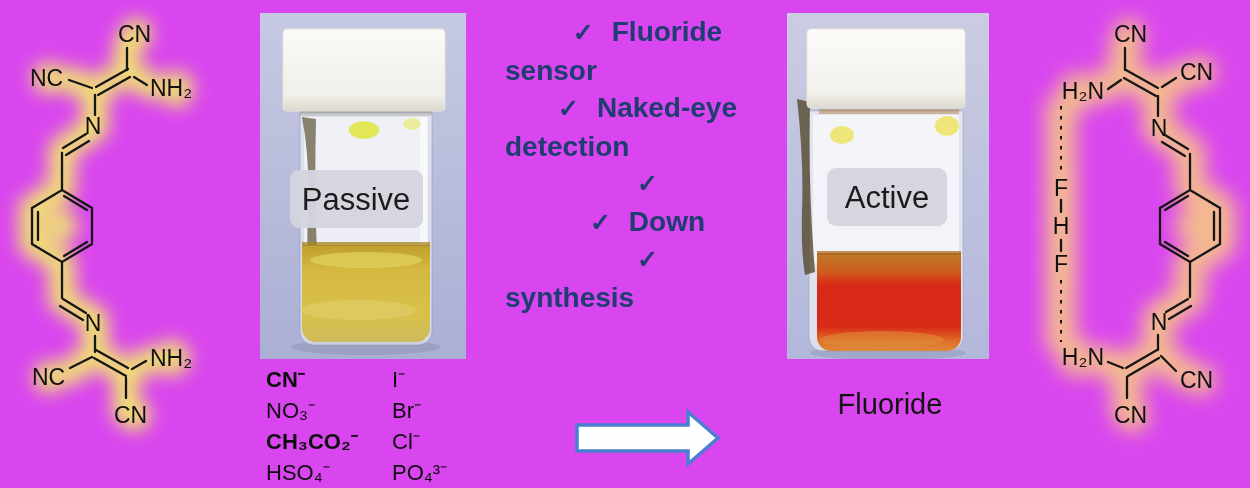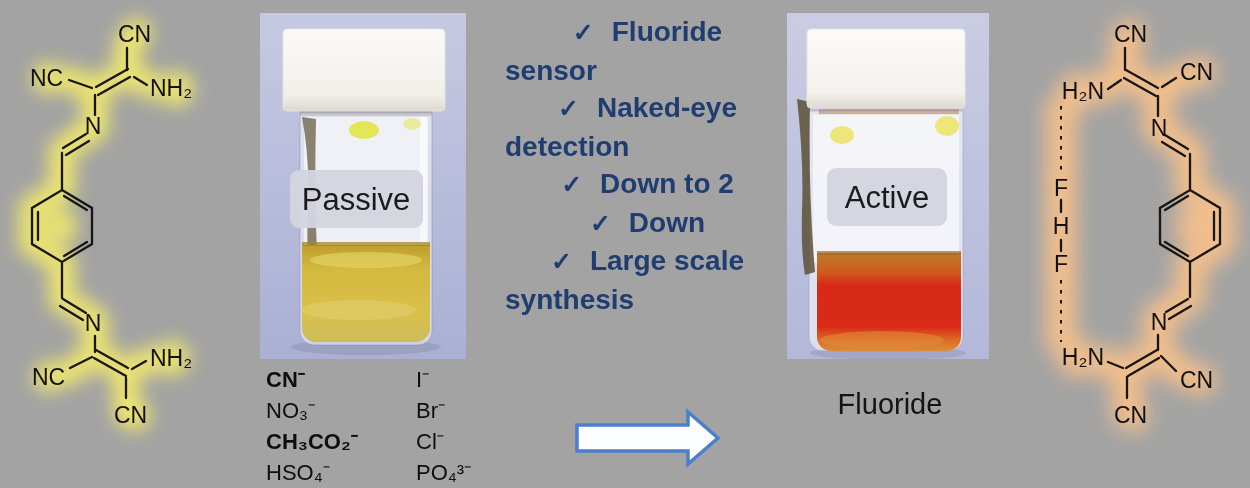--- a/index.html
+++ b/index.html
@@ -1,16 +1,16 @@
 <!DOCTYPE html>
 <html style="--navy: #1f3d70; --arrow-blue: #4a7fd0; --glow-yellow: #f1e86d; --glow-orange: #f6c08a; --passive-liquid: #d4b83f; --active-liquid: #d92817; --photo-bg: #b7bcdc; --pill: #d4d4e0;"><head>
 <meta charset="utf-8">
 <style>
   html,body{margin:0;padding:0;background:#fff;}
-  .canvas{position:relative;width:1250px;height:488px;background:#a3a3a3;overflow:hidden;
+  .canvas{position:relative;width:1250px;height:488px;background:#d946ef;overflow:hidden;
           font-family:"Liberation Sans",sans-serif;}
   svg text{font-family:"Liberation Sans",sans-serif;}
 
   
   .struct{position:absolute;top:0;}
   .struct-left{left:0;}
   .struct-right{left:1030px;}
   .bond{stroke:#161616;stroke-width:2.3;fill:none;stroke-linecap:round;}
   .bond-dash{stroke:#161616;stroke-width:2;fill:none;stroke-dasharray:3.5 6.5;}
   .atom{font-size:23px;fill:#101010;}
@@ -19,21 +19,21 @@
   .glow-o{stroke:var(--glow-orange,#f6c08a);fill:none;stroke-width:31;stroke-linecap:round;stroke-linejoin:round;opacity:.95;}
   .glow-o-fill{fill:var(--glow-orange,#f6c08a);opacity:.95;}
 
   
   .photo{position:absolute;top:13px;}
   .photo-passive{left:260px;}
   .photo-active{left:787px;}
   .pill-text{font-size:31px;fill:#1b1b1b;}
 
   
-  .anions{position:absolute;left:266px;top:364px;display:flex;font-size:22px;line-height:31px;color:#0e0e0e;gap:24px;}
+  .anions{position:absolute;left:266px;top:364px;display:flex;font-size:22px;line-height:31px;color:#0e0e0e;}
   .anions .col1{width:126px;}
   .anion.b{font-weight:700;}
 
   
   .checklist{position:absolute;left:505px;top:13px;width:285px;color:var(--navy,#1f3d70);
              font-weight:700;font-size:28px;line-height:37.5px;}
   .check-item .l1{display:flex;justify-content:center;align-items:baseline;gap:18px;}
   .check-item .check{font-size:25px;}
   .check-item .l2{}
 
@@ -166,33 +166,31 @@
     <div class="check-item">
       <div class="l1">
           <span class="check">✓</span>
           <span>Naked-eye</span>
         </div>
       <div class="l2">detection</div>
     </div>
     <div class="check-item">
       <div class="l1">
           <span class="check">✓</span>
-          <span>Down to 2</span>
         </div>
     </div>
     <div class="check-item">
       <div class="l1">
           <span class="check">✓</span>
           <span>Down</span>
         </div>
     </div>
     <div class="check-item">
       <div class="l1">
           <span class="check">✓</span>
-          <span>Large scale</span>
         </div>
       <div class="l2">synthesis</div>
     </div>
   </div>
 
   <svg class="arrow" width="155" height="70" viewBox="0 0 155 70">
     <polygon points="7,22 118,22 118,9 148,35 118,61 118,48 7,48"></polygon>
   </svg>
 
   <svg class="photo photo-active" width="202" height="346" viewBox="0 0 202 346">

